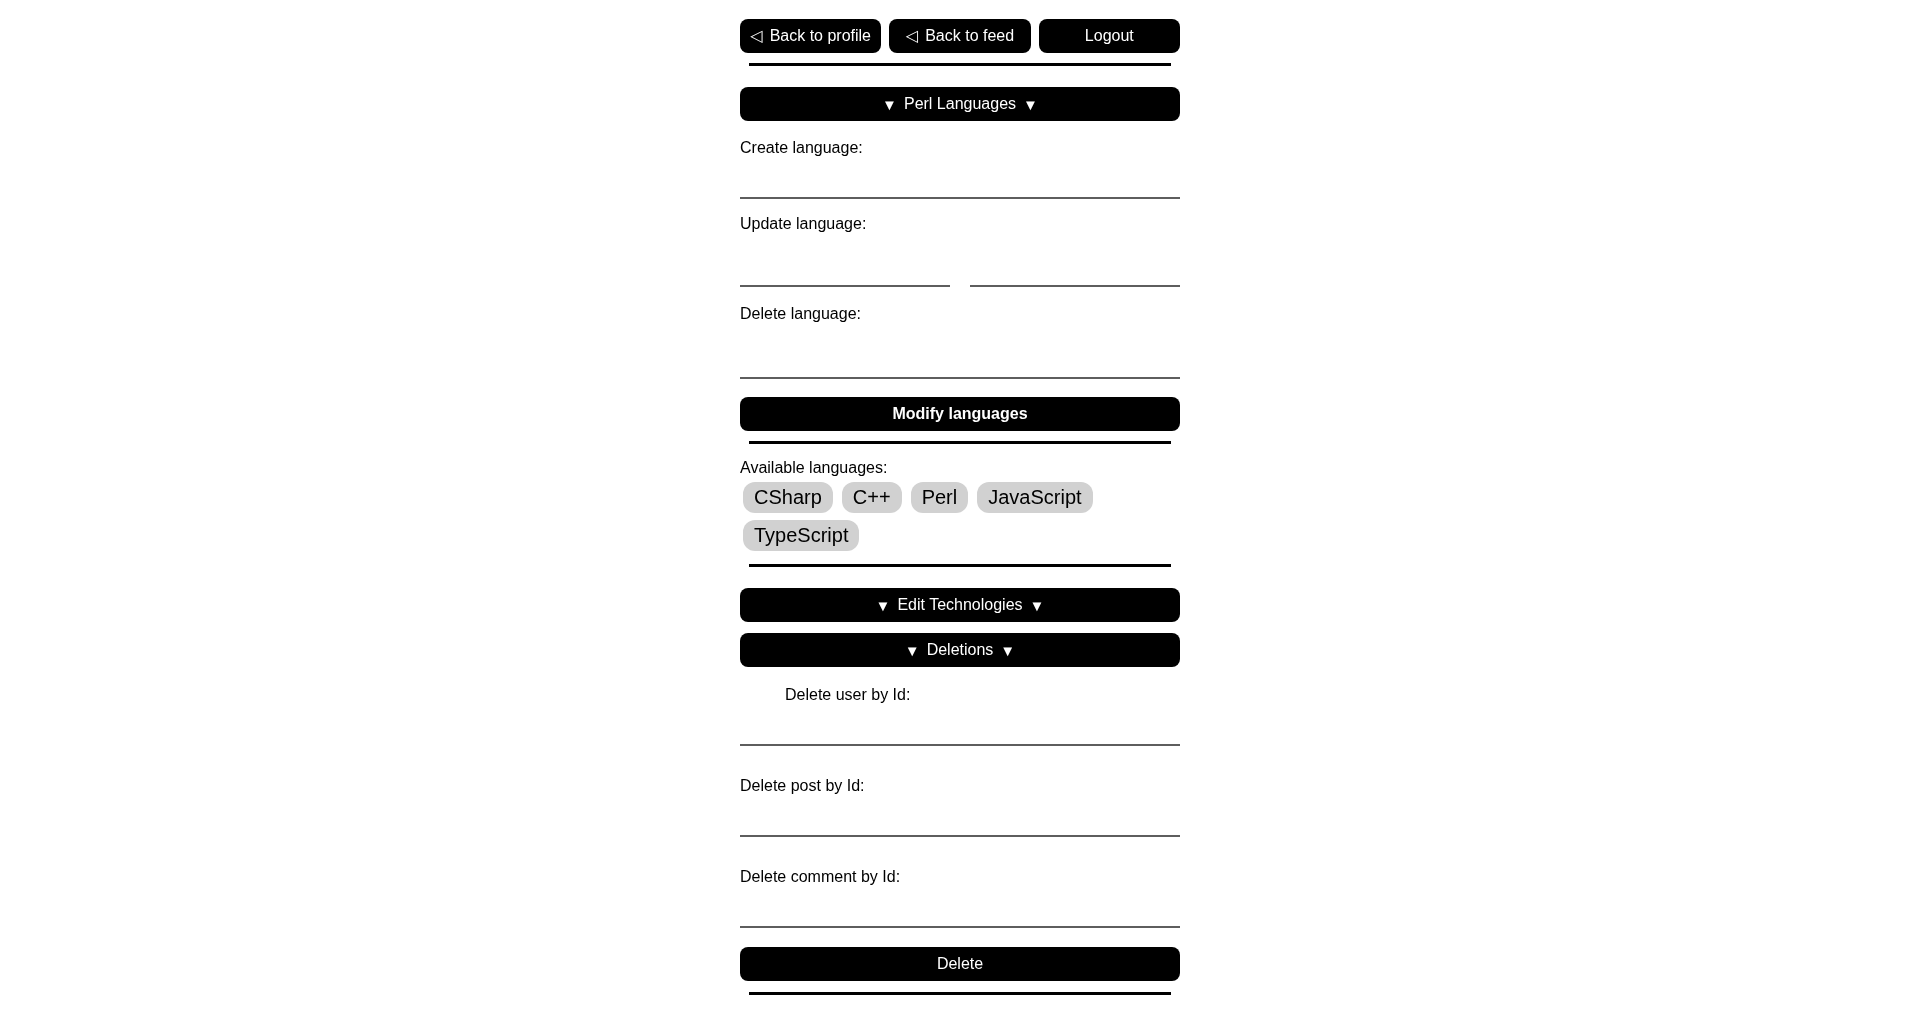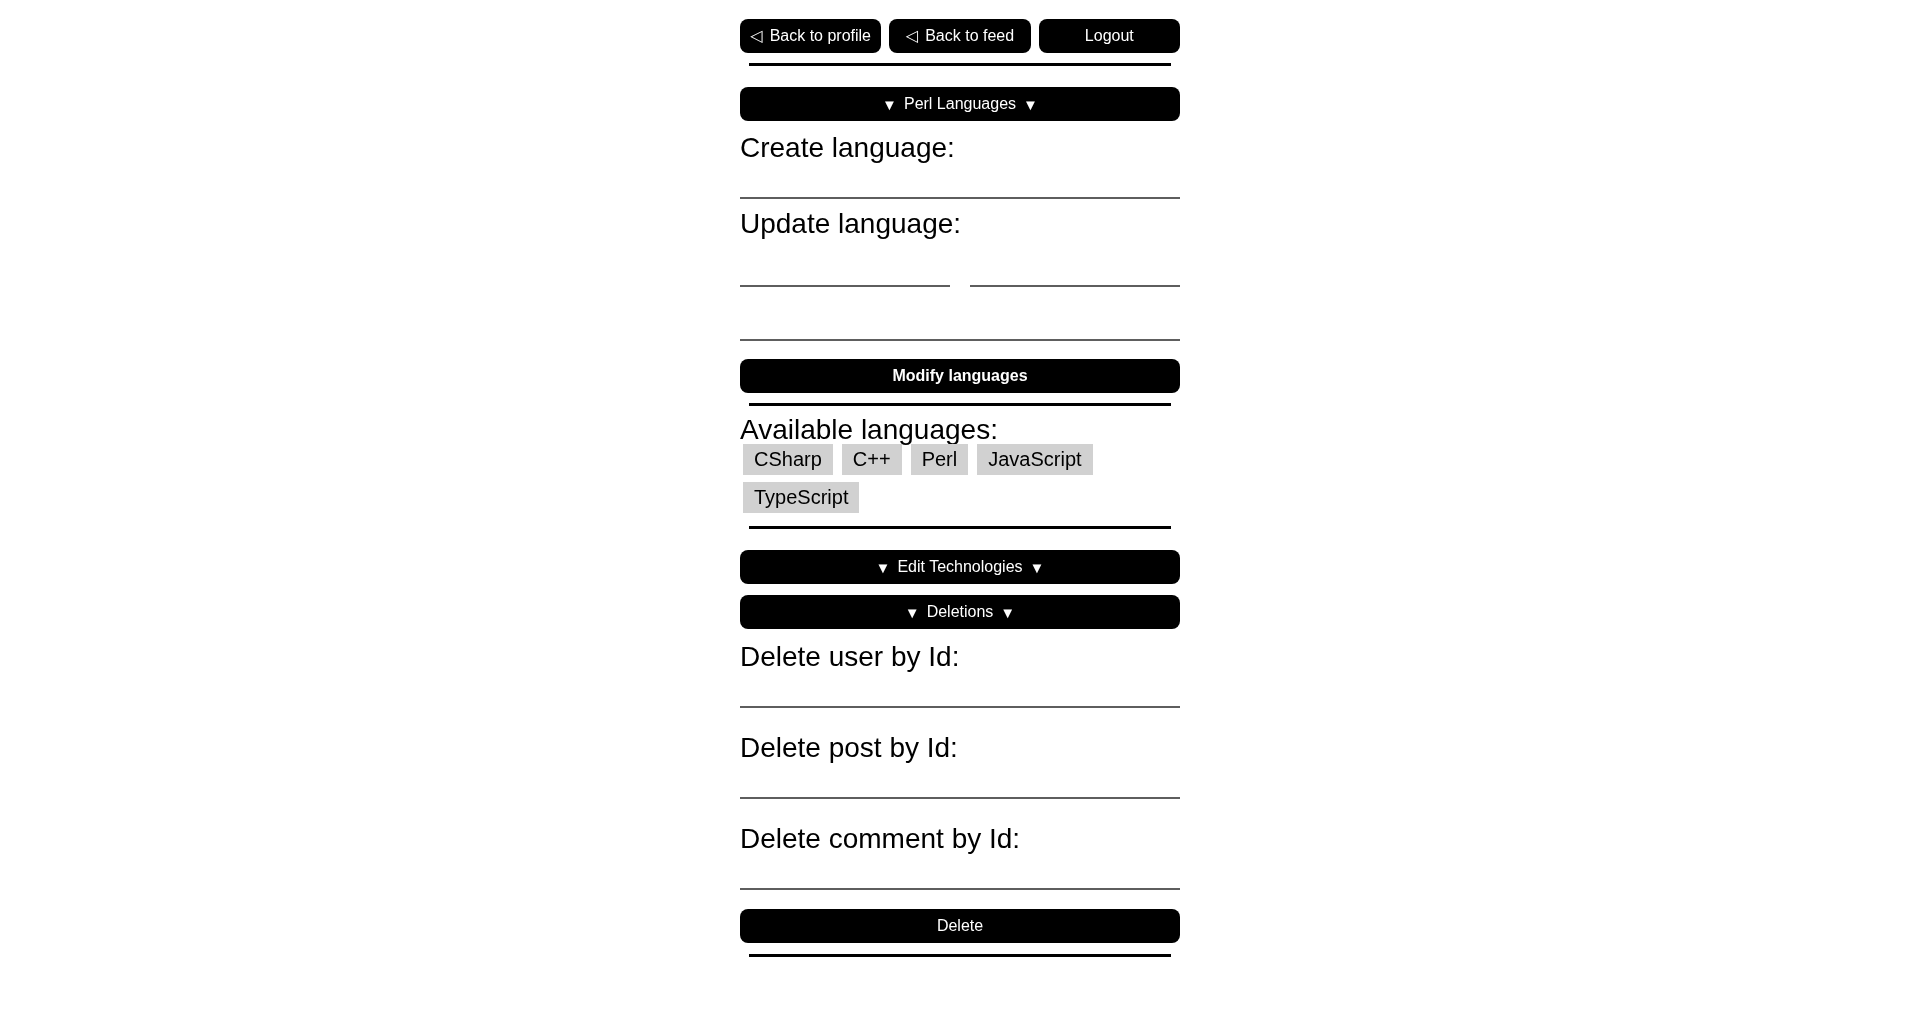--- a/index.html
+++ b/index.html
@@ -49,26 +49,26 @@
     border-top: 3px solid #000000;
     width: 422px;
     margin: 10px auto 0;
   }
   .divider.after-chips { margin-top: 13px; }
   .divider.after-delete { margin-top: 11px; }
 
   
   .field-label {
     display: block;
-    font-size: 28px;
+    font-size: 16px;
     line-height: 23px;
   }
   .mt-15 { margin-top: 15px; }
   .mt-13 { margin-top: 13px; }
-  .mt-16 { margin-top: 16px; }
+  .mt-16 { margin-top: 16px; margin-left: 45px; }
   .mt-28 { margin-top: 28px; }
   .mt-12 { margin-top: 12px; }
 
   
   .line-input {
     display: block;
     width: 100%;
     height: 32px;
     border: none;
     border-bottom: 2px solid #5e5e5e;
@@ -93,21 +93,21 @@
   .chips {
     display: flex;
     flex-wrap: wrap;
     gap: 7px 9px;
     margin-top: 3px;
     padding-left: 3px;
   }
   .chip {
     display: inline-block;
     background: #d1d1d1;
-    border-radius: 0;
+    border-radius: 12px;
     padding: 4px 11px;
     font-size: 20px;
     line-height: 23px;
     cursor: pointer;
   }
 </style>
 </head>
 <body>
 
 <div class="page">
@@ -138,20 +138,21 @@
     <div>
       <label class="field-label mt-15">Create language:</label>
       <input class="line-input" type="text" value="" style="">
 
       <label class="field-label mt-13">Update language:</label>
       <div class="two-col">
         <input class="line-input" type="text" value="" style="">
         <input class="line-input" type="text" value="" style="">
       </div>
 
+      <label class="field-label mt-15">Delete language:</label>
       <input class="line-input gap-22" type="text" value="" style="">
 
       <button class="btn btn-full modify-btn">
         <span>Modify languages</span>
       </button>
 
       <hr class="divider">
 
       <label class="field-label mt-12">Available languages:</label>
       <div class="chips">

